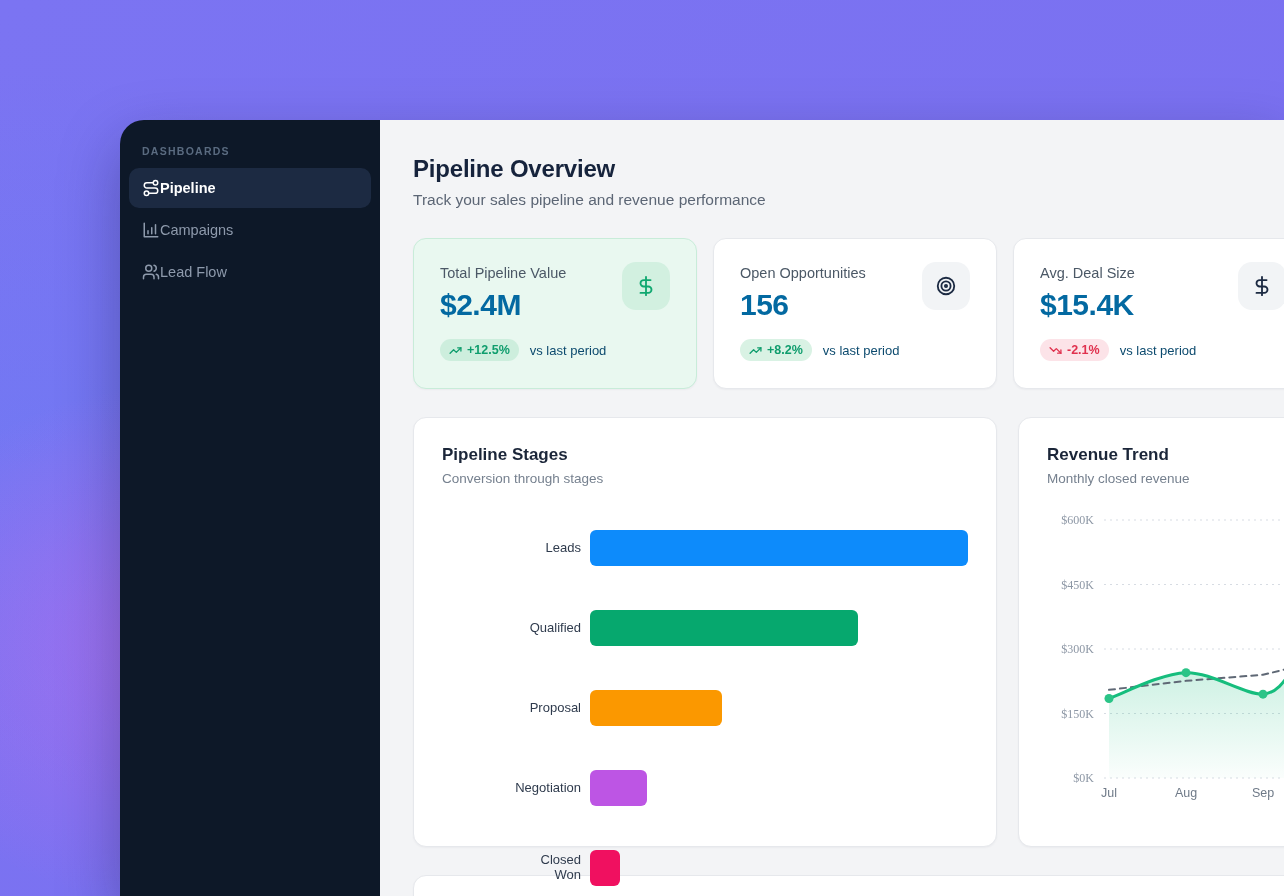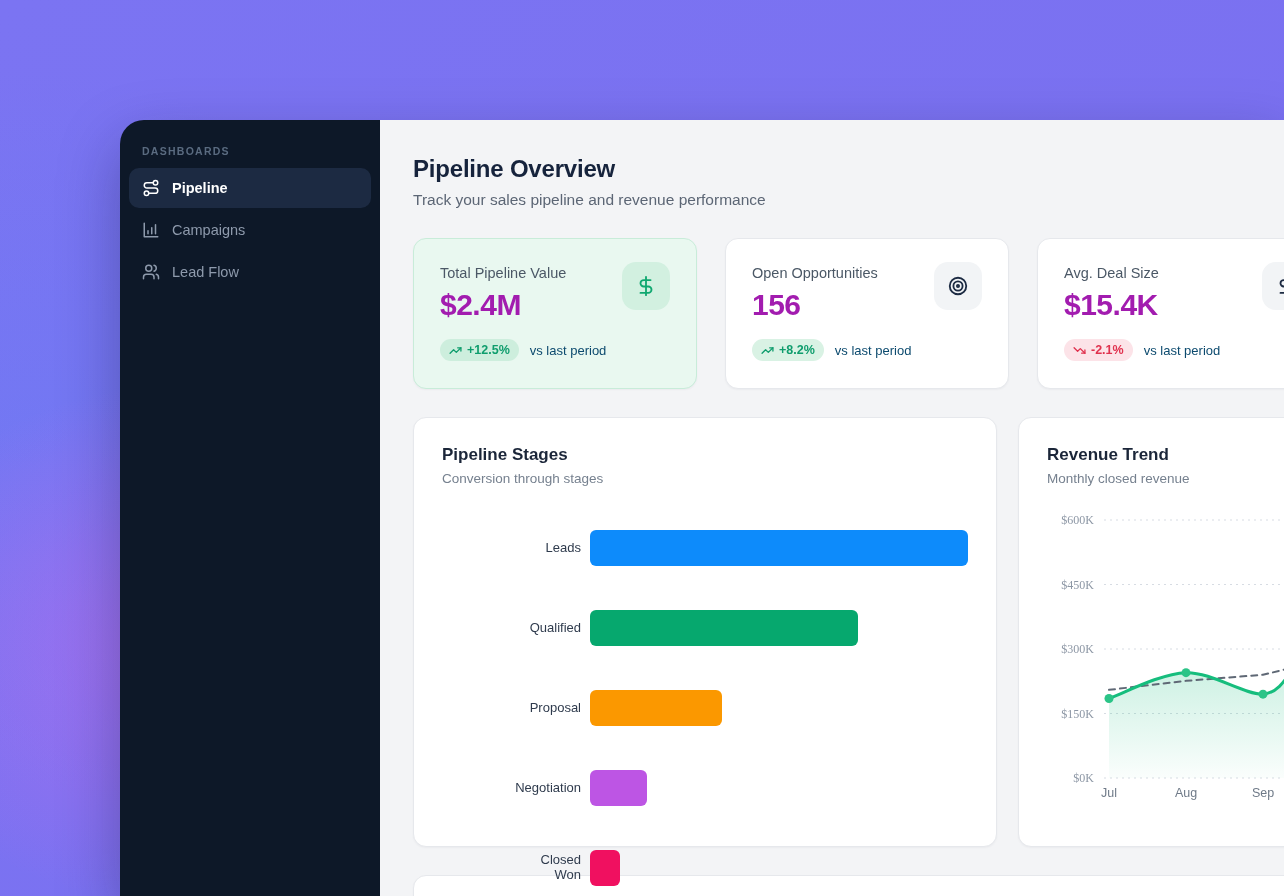--- a/index.html
+++ b/index.html
@@ -15,34 +15,34 @@
     position:absolute; left:120px; top:120px; right:0; bottom:0;
     display:flex; border-radius:24px 0 0 0; overflow:hidden;
     box-shadow:0 24px 60px rgba(20,20,60,.35);
   }
   
   .sidebar { width:260px; flex:0 0 260px; background:#0d1828; color:#8e9aac; display:flex; flex-direction:column; }
   .sb-header { display:flex; align-items:center; gap:13px; padding:12px 22px; height:58px; border-bottom:1px solid rgba(255,255,255,.08); }
   .logo-box { width:34px; height:34px; border-radius:11px; background:#223152; display:flex; align-items:center; justify-content:center; color:#fff; }
   .app-title { color:#f4f6f9; font-size:16.5px; font-weight:700; letter-spacing:.2px; }
   .section-label { margin:25px 0 9px 22px; font-size:10.5px; font-weight:700; letter-spacing:.12em; color:#5a6b80; }
-  .nav-item { display:flex; align-items:center; gap:12px; margin:2px 9px; padding:11px 13px; border-radius:10px; font-size:14.5px; color:#8e9aac; cursor:pointer; }
+  .nav-item { display:flex; align-items:center; margin:2px 9px; padding:11px 13px; border-radius:10px; font-size:14.5px; color:#8e9aac; cursor:pointer; }
   .nav-item.active { background:#1c2a42; color:#ffffff; font-weight:600; }
   .nav-item svg { flex:0 0 auto; }
   
   .main { flex:1 1 auto; background:#f3f4f6; padding:35px 0 0 33px; overflow:hidden; }
   .page-title { font-size:24px; font-weight:800; color:#16233c; letter-spacing:-.2px; }
   .page-subtitle { margin-top:8px; font-size:15.5px; color:#5c6675; }
   
-  .kpi-row { display:flex; gap:28px; margin-top:29px; }
+  .kpi-row { display:flex; gap:16px; margin-top:29px; }
   .kpi-card { position:relative; flex:0 0 284px; height:151px; background:#ffffff; border:1px solid #e6e8ec; border-radius:13px; padding:26px 26px; box-shadow:0 1px 2px rgba(16,24,40,.04); }
   .kpi-card.cut { flex:0 0 300px; }
   .kpi-card.mint { background:#e9f8f0; border-color:#c8ecd9; }
   .kpi-label { font-size:14.5px; color:#4b5866; }
-  .kpi-value { margin-top:7px; font-size:30px; font-weight:800; color:#a21caf; letter-spacing:-.5px; }
+  .kpi-value { margin-top:7px; font-size:30px; font-weight:800; color:#0369a1; letter-spacing:-.5px; }
   .kpi-foot { margin-top:17px; display:flex; align-items:center; gap:11px; }
   .badge { display:inline-flex; align-items:center; gap:5px; padding:4px 9px; border-radius:999px; font-size:12.5px; font-weight:700; }
   .badge.up   { background:#d9f2e4; color:#0f9d6d; }
   .badge.down { background:#fce3e8; color:#e0314e; }
   .kpi-card.mint .badge.up { background:#cdeedd; }
   .kpi-compare { font-size:13px; color:#0c4a6e; }
   .kpi-icon { position:absolute; top:23px; right:26px; width:48px; height:48px; border-radius:14px; display:flex; align-items:center; justify-content:center; background:#f2f4f6; color:#1c2a42; }
   .kpi-card.mint .kpi-icon { background:#d2f0e0; color:#10a870; }
   
   .charts-row { display:flex; gap:21px; margin-top:28px; }

